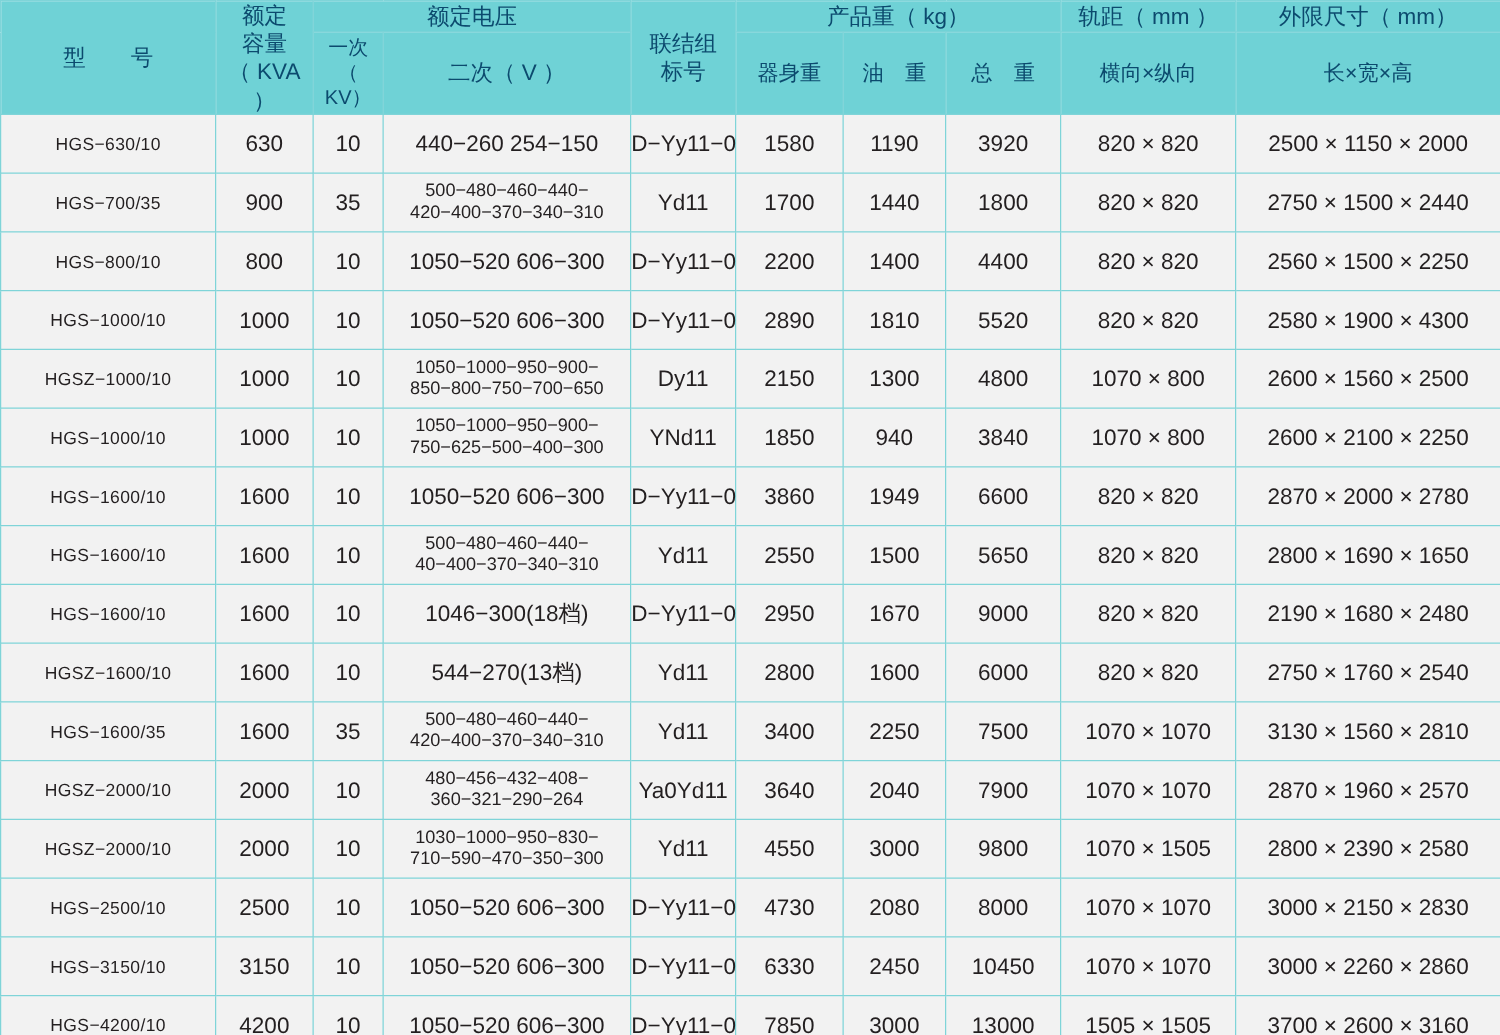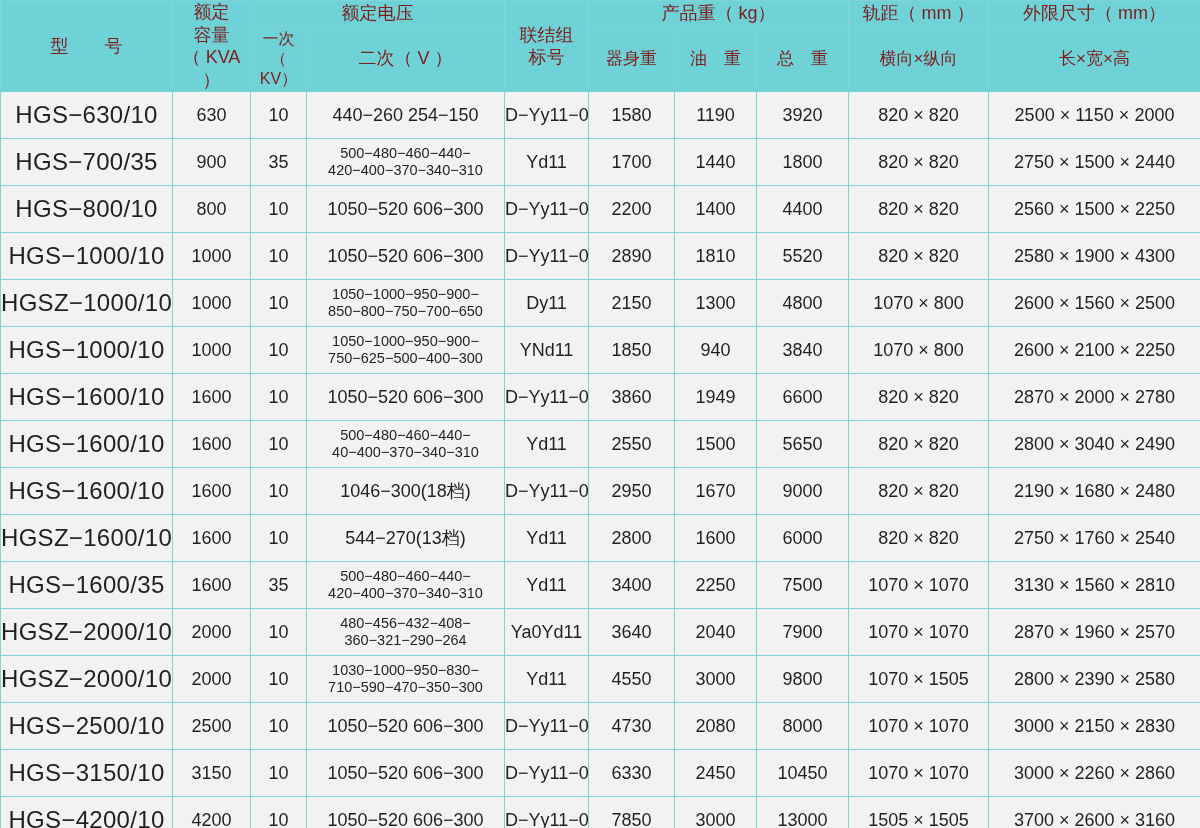--- a/index.html
+++ b/index.html
@@ -21,21 +21,21 @@
   }
   table.spec-table td, table.spec-table th {
     border: 1px solid #7fd4d8;
     text-align: center;
     vertical-align: middle;
     font-weight: normal;
     padding: 0;
   }
   thead th {
     background: #6fd2d6;
-    color: #7f1d1d;
+    color: #0c4a6e;
     font-size: 18px;
     line-height: 1.25;
     padding: 4px 2px;
   }
   thead th.small {
     font-size: 17px;
     text-align: center;
   }
   thead th.tiny {
     font-size: 16px;
@@ -46,21 +46,21 @@
     font-size: 18px;
     height: 46px;
     line-height: 1.15;
     padding: 2px 3px;
   }
   tbody td.multi {
     font-size: 14.5px;
     line-height: 1.2;
   }
   tbody td.model {
-    font-size: 24px;
+    font-size: 14px;
     letter-spacing: 0.3px;
   }
   .nowrap { white-space: nowrap; }
   .stack-line { display: block; }
   col.c-model { width: 172px; }
   col.c-cap { width: 78px; }
   col.c-pri { width: 56px; }
   col.c-sec { width: 198px; }
   col.c-group { width: 84px; }
   col.c-body { width: 86px; }
@@ -223,21 +223,21 @@
         <td>10</td>
         <td class="multi">
           <span class="stack-line">500−480−460−440−</span>
           <span class="stack-line">40−400−370−340−310</span>
         </td>
         <td>Yd11</td>
         <td>2550</td>
         <td>1500</td>
         <td>5650</td>
         <td class="nowrap">820 × 820</td>
-        <td class="nowrap">2800 × 3040 × 2490</td>
+        <td class="nowrap">2800 × 1690 × 1650</td>
       </tr>
       <tr>
         <td class="model nowrap">HGS−1600/10</td>
         <td>1600</td>
         <td>10</td>
         <td>
           <span class="stack-line">1046−300(18档)</span>
         </td>
         <td>D−Yy11−0</td>
         <td>2950</td>

